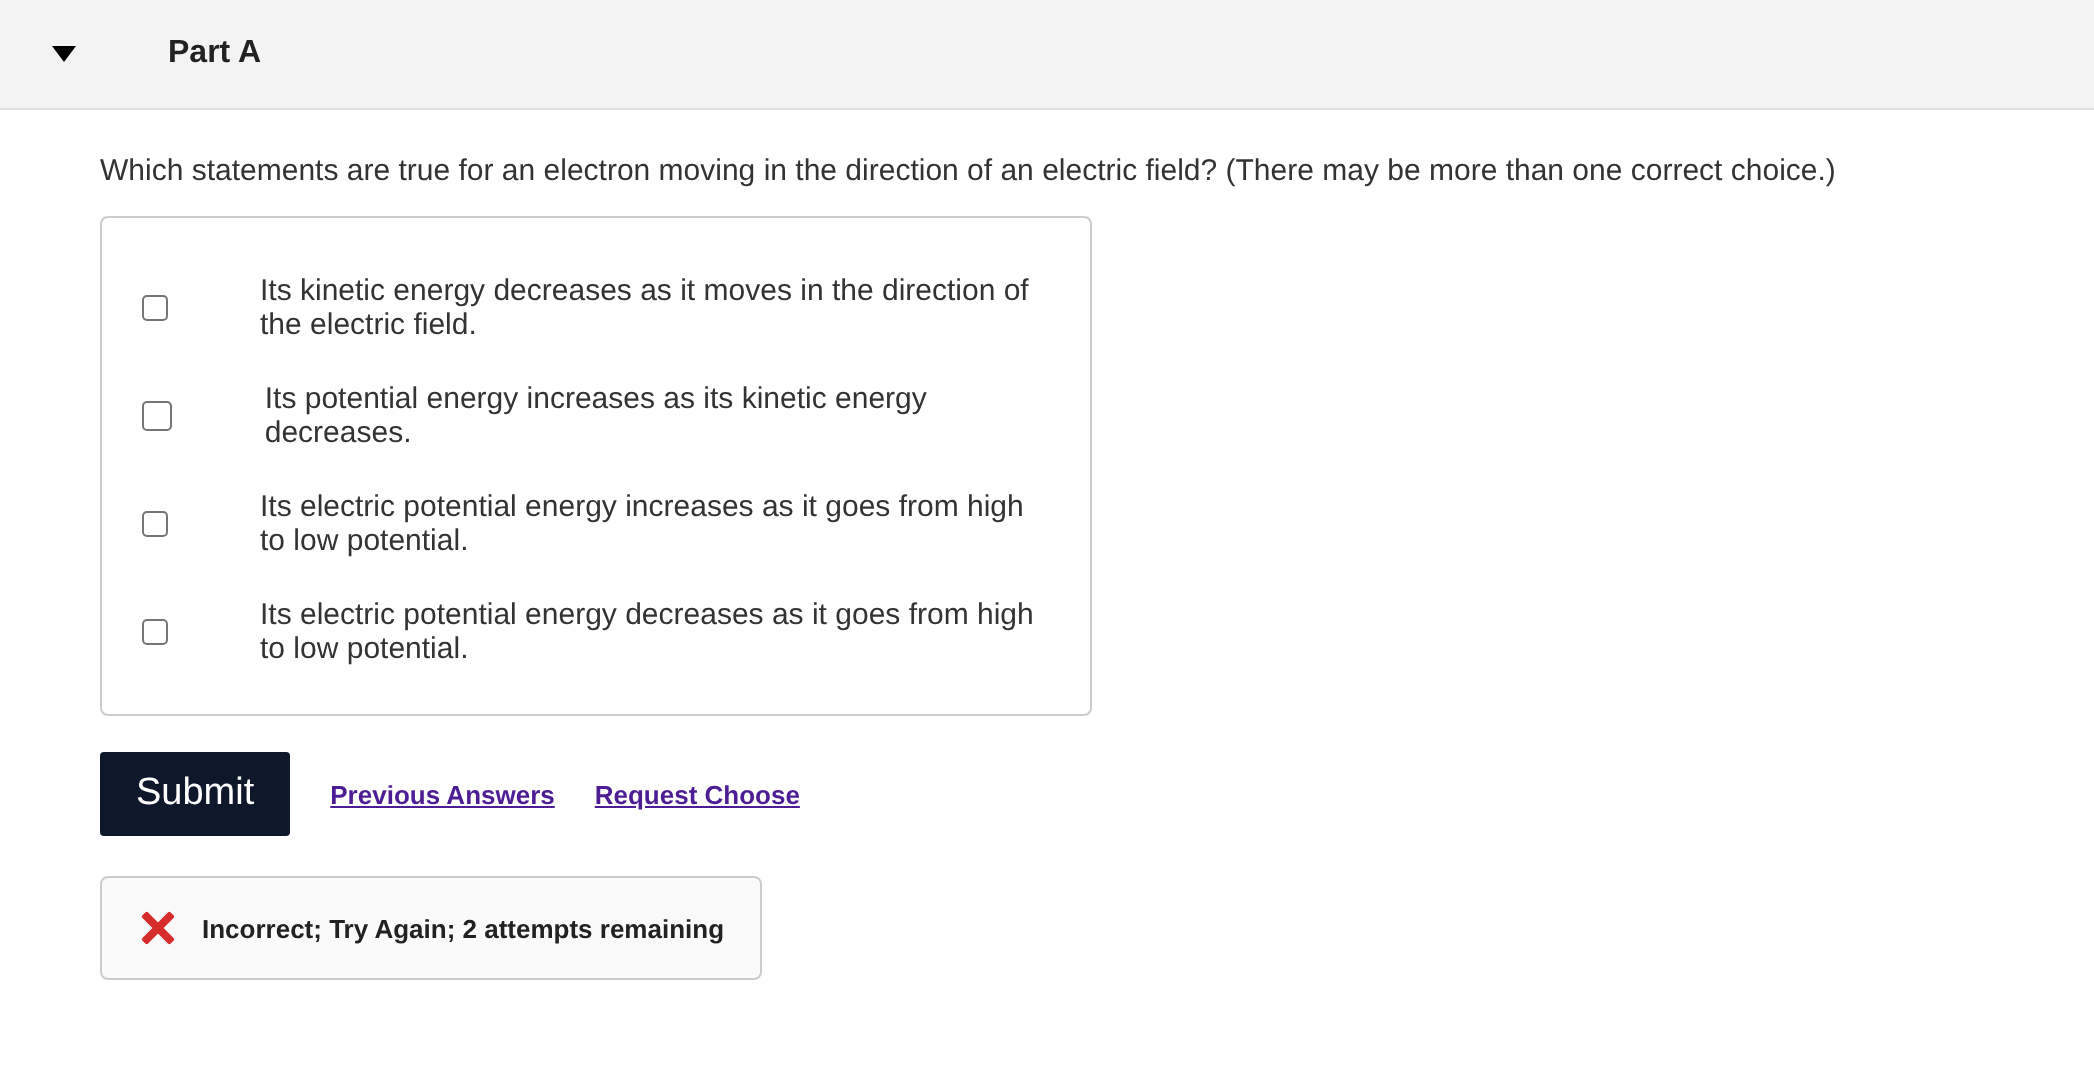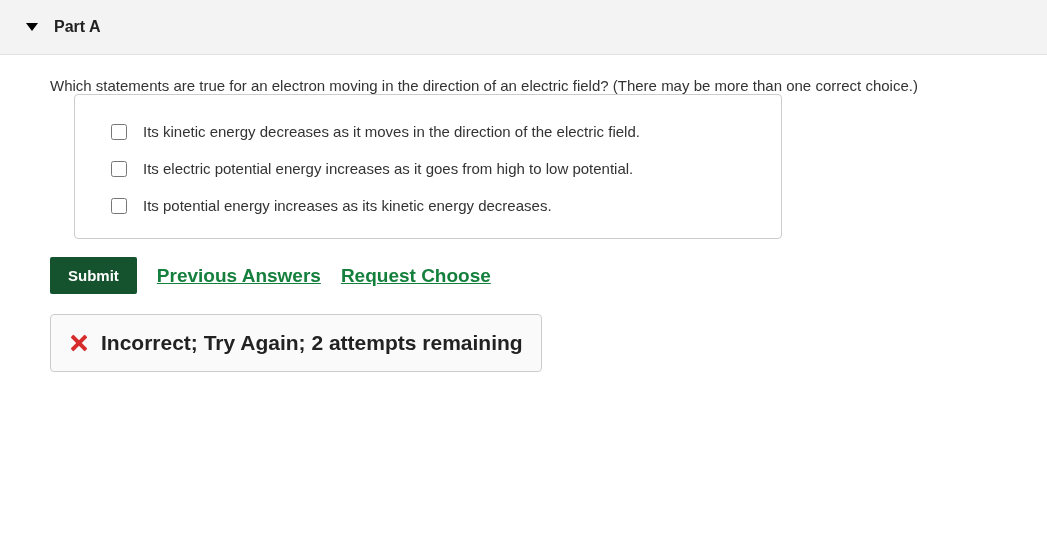--- a/index.html
+++ b/index.html
@@ -1,15 +1,15 @@
 <!DOCTYPE html>
 <html><head>
   <meta charset="utf-8">
   <style>
-    * { box-sizing: border-box; margin: 0; padding: 0; }
+    * { box-sizing: border-box; margin: 0; padding: 0; gap: 30px; }
     body {
       font-family: Arial, Helvetica, sans-serif;
       font-size: 15px;
       color: #333;
       background: #fff;
       width: 1047px;
     }
     .part-header {
       background: #f3f3f3;
       border-bottom: 1px solid #e0e0e0;
@@ -30,32 +30,32 @@
       font-weight: bold;
       font-size: 16px;
       color: #222;
     }
     .content {
       padding: 22px 50px 30px 50px;
     }
     .question-text {
       font-size: 15px;
       color: #333;
+      margin-bottom: 14px;
     }
     .instruction {
       font-weight: bold;
       font-size: 15px;
       margin-bottom: 12px;
     }
     .options-box {
       border: 1px solid #ccc;
       border-radius: 4px;
-      padding: 18px 20px 14px 36px;
-      width: 708px;
-      margin-left: 24px;
+      padding: 18px 20px 14px 20px;
+      width: 496px;
     }
     .option-row {
       display: flex;
       align-items: center;
       padding: 10px 0;
     }
     .option-row input[type="checkbox"] {
       width: 16px;
       height: 16px;
       margin-right: 16px;
@@ -66,34 +66,34 @@
       font-size: 15px;
       color: #333;
     }
     .actions {
       margin-top: 18px;
       display: flex;
       align-items: center;
       gap: 20px;
     }
     .submit-btn {
-      background: #14532d;
+      background: #0f172a;
       color: #fff;
       border: none;
       padding: 10px 18px;
-      font-size: 15px;
-      font-weight: bold;
+      font-size: 19px;
+      font-weight: normal;
       cursor: pointer;
       border-radius: 2px;
     }
     .link {
-      color: #15803d;
+      color: #4c1d95;
       font-weight: bold;
       text-decoration: underline;
-      font-size: 19px;
+      font-size: 13px;
       cursor: pointer;
     }
     .feedback-box {
       margin-top: 20px;
       border: 1px solid #ccc;
       border-radius: 4px;
       background: #fafafa;
       padding: 16px 18px;
       display: inline-flex;
       align-items: center;
@@ -113,21 +113,21 @@
       top: -1px;
       width: 4px;
       height: 20px;
       background: #d62c2c;
       border-radius: 1px;
     }
     .cross-icon::before { transform: rotate(45deg); }
     .cross-icon::after  { transform: rotate(-45deg); }
     .feedback-text {
       font-weight: bold;
-      font-size: 21px;
+      font-size: 13px;
       color: #222;
     }
   </style>
 </head>
 <body>
 
 <div class="part-header">
   <div class="caret-down"></div>
   <div class="part-title">Part A</div>
 </div>
@@ -135,25 +135,29 @@
 <div class="content">
   <div class="question-text">Which statements are true for an electron moving in the direction of an electric field? (There may be more than one correct choice.)</div>
 
   <div class="options-box">
     <div class="option-row">
       <input type="checkbox" style="">
       <span class="option-label">Its kinetic energy decreases as it moves in the direction of the electric field.</span>
     </div>
     <div class="option-row">
       <input type="checkbox" style="">
+      <span class="option-label">Its potential energy increases as its kinetic energy decreases.</span>
+    </div>
+    <div class="option-row">
+      <input type="checkbox" style="">
       <span class="option-label">Its electric potential energy increases as it goes from high to low potential.</span>
     </div>
     <div class="option-row">
       <input type="checkbox" style="">
-      <span class="option-label">Its potential energy increases as its kinetic energy decreases.</span>
+      <span class="option-label">Its electric potential energy decreases as it goes from high to low potential.</span>
     </div>
   </div>
 
   <div class="actions">
     <button class="submit-btn">Submit</button>
     <a class="link">Previous Answers</a>
     <a class="link">Request Choose</a>
   </div>
 
   <div class="feedback-box">

